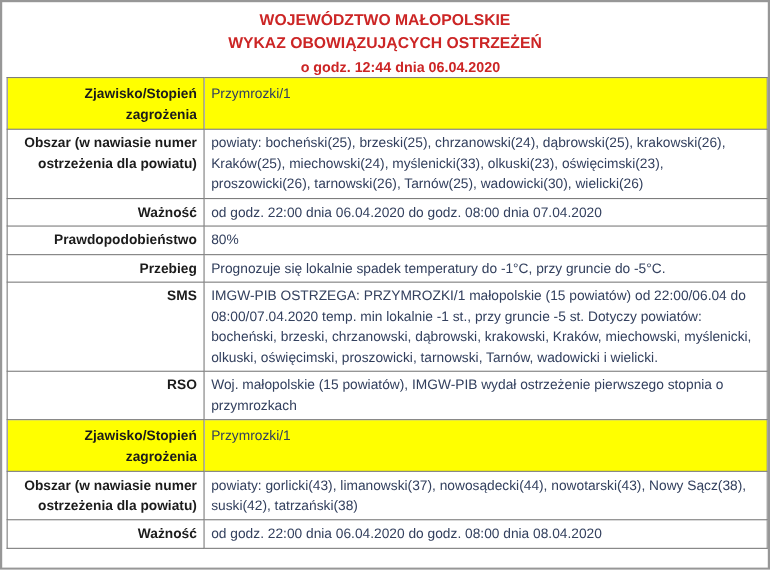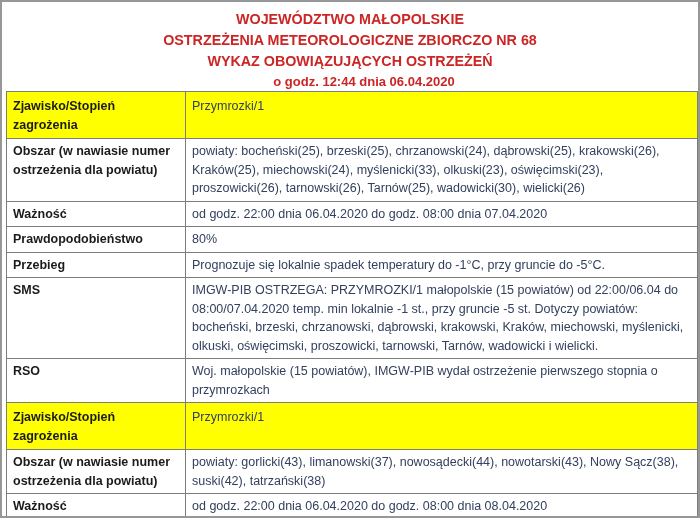--- a/index.html
+++ b/index.html
@@ -23,31 +23,30 @@
   table.warn{
     border-collapse:collapse;width:692px;margin:0 4px;table-layout:fixed;
   }
   table.warn td{
     border:1px solid var(--border-gray);
     vertical-align:top;
     padding:3px 6px;
     font-size:12.5px;line-height:18.5px;
     overflow:hidden;
   }
-  td.label{font-weight:bold;color:var(--label-text);}
+  td.label{font-weight:bold;color:var(--label-text);text-align:right;}
   td.value{color:var(--value-text);}
   tr.hl td{background:var(--highlight-yellow);padding-top:5px;padding-bottom:4px;}
 </style>
 </head>
 <body>
 
 <div class="page">
   <div class="doc-header">
     <div class="h1">WOJEWÓDZTWO MAŁOPOLSKIE</div>
-    <div class="h1">OSTRZEŻENIA METEOROLOGICZNE ZBIORCZO NR 68</div>
     <div class="h1">WYKAZ OBOWIĄZUJĄCYCH OSTRZEŻEŃ</div>
     <div class="h2">o godz. 12:44 dnia 06.04.2020</div>
   </div>
 
   <table class="warn">
     <colgroup>
       <col style="width:179px">
       <col>
     </colgroup>
     <tbody id="rows">

